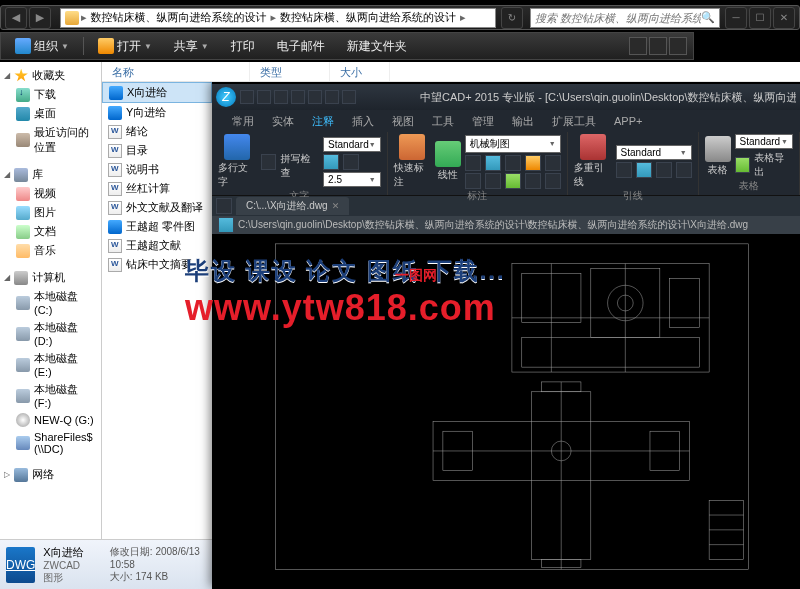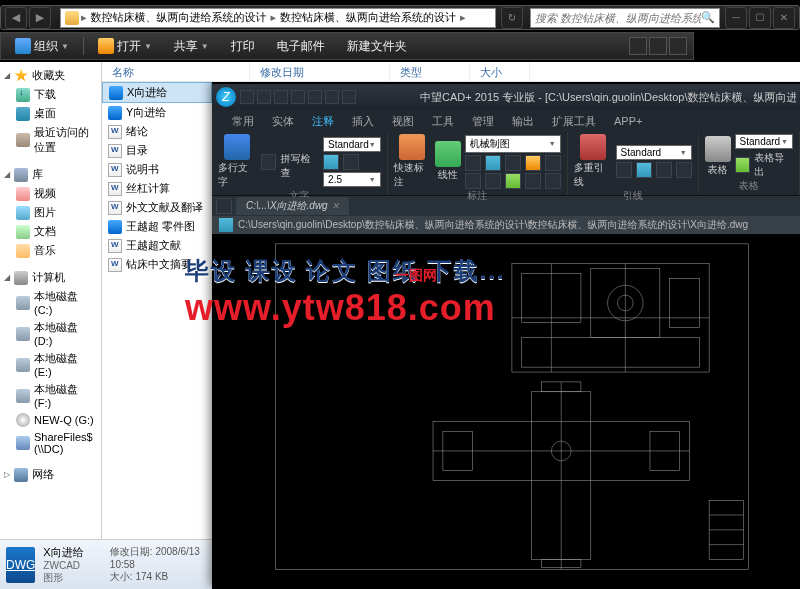--- a/index.html
+++ b/index.html
@@ -91,21 +91,21 @@
     .rb-big .ic{width:26px;height:26px;background:linear-gradient(#48e,#26a);border-radius:3px;}
     .rb-combo{background:#fff;color:#000;font-size:10px;padding:1px 4px;border:1px solid #666;min-width:48px;display:flex;justify-content:space-between;align-items:center;}
     .rb-combo .dn{font-size:7px;color:#666;}
     .rb-small{width:16px;height:16px;background:#2a3038;border:1px solid #3a424e;display:inline-block;}
     .rb-small.blue{background:linear-gradient(#5bd,#39b);}
     .rb-small.ora{background:linear-gradient(#fc6,#e80);}
     .rb-small.grn{background:linear-gradient(#9d6,#6b3);}
     .rb-label{text-align:center;font-size:10px;color:#888;height:14px;}
 
     .tab-bar { height:20px;background:#283038;display:flex;align-items:center;padding:0 4px;font-size:10px;color:#ccc;}
-    .doc-tab{background:#384048;padding:2px 10px;border-radius:3px 3px 0 0;display:flex;align-items:center;gap:4px;font-style:italic;}
+    .doc-tab{background:#384048;padding:2px 10px;border-radius:3px 3px 0 0;display:flex;align-items:center;gap:4px;}
     .doc-tab .x{color:#888;font-size:9px;}
 
     .path-bar { height:18px;background:#384048;color:#bbb;font-size:10px;padding:2px 6px;display:flex;align-items:center;gap:4px;}
 
     .canvas { position:absolute; top:150px; left:0; right:0; bottom:0; background:#000;}
     .canvas svg{width:100%;height:100%;}
 
     
     .wm { position:absolute; top:255px; left:185px; z-index:20; font-weight:bold; pointer-events:none;}
     .wm-line1{font-size:24px;color:#1c3f7a;letter-spacing:2px;text-shadow:0 1px 0 #fff;}
@@ -169,21 +169,20 @@
     </div>
   <div class="tb-right">
     <div class="sq"></div>
     <div class="sq"></div>
     <div class="sq"></div>
   </div>
 </div>
 
 <div class="list-header">
   <div class="col-name">名称</div>
-  <div class="col-date">修改日期</div>
   <div class="col-type">类型</div>
   <div class="col-size">大小</div>
 </div>
 
 <div class="left-pane">
   <div class="group">
     <div class="grp-title">
         <span class="tri">◢</span>
         <span class="ico star"></span>
         <span>收藏夹</span>

